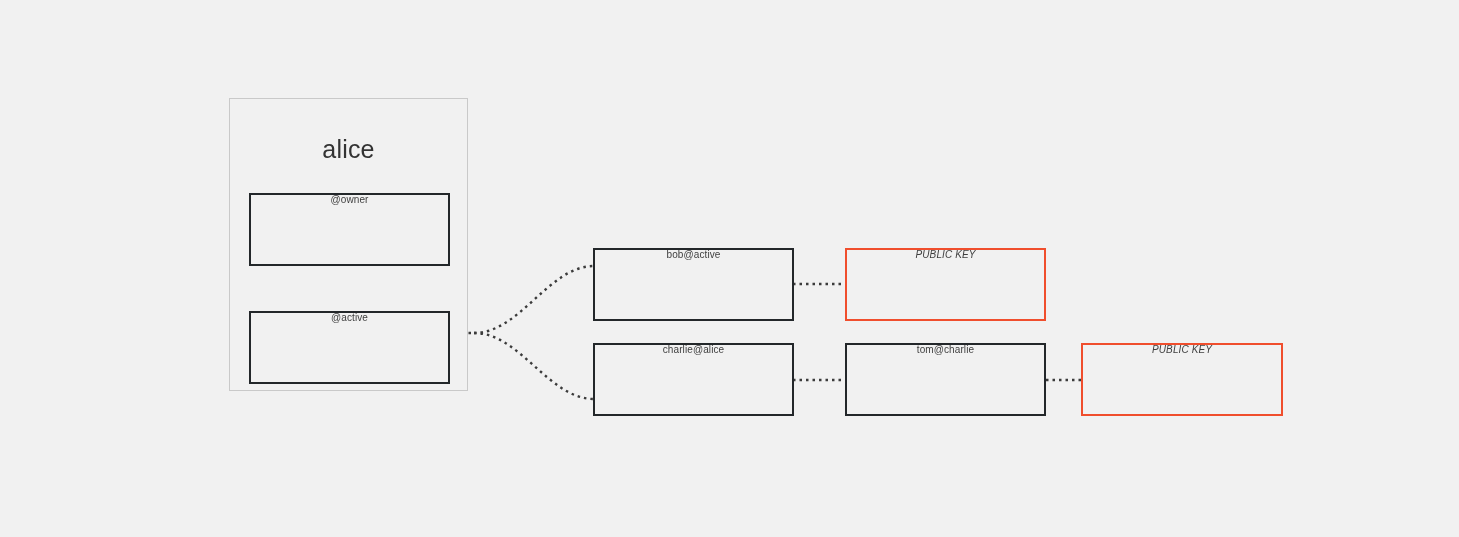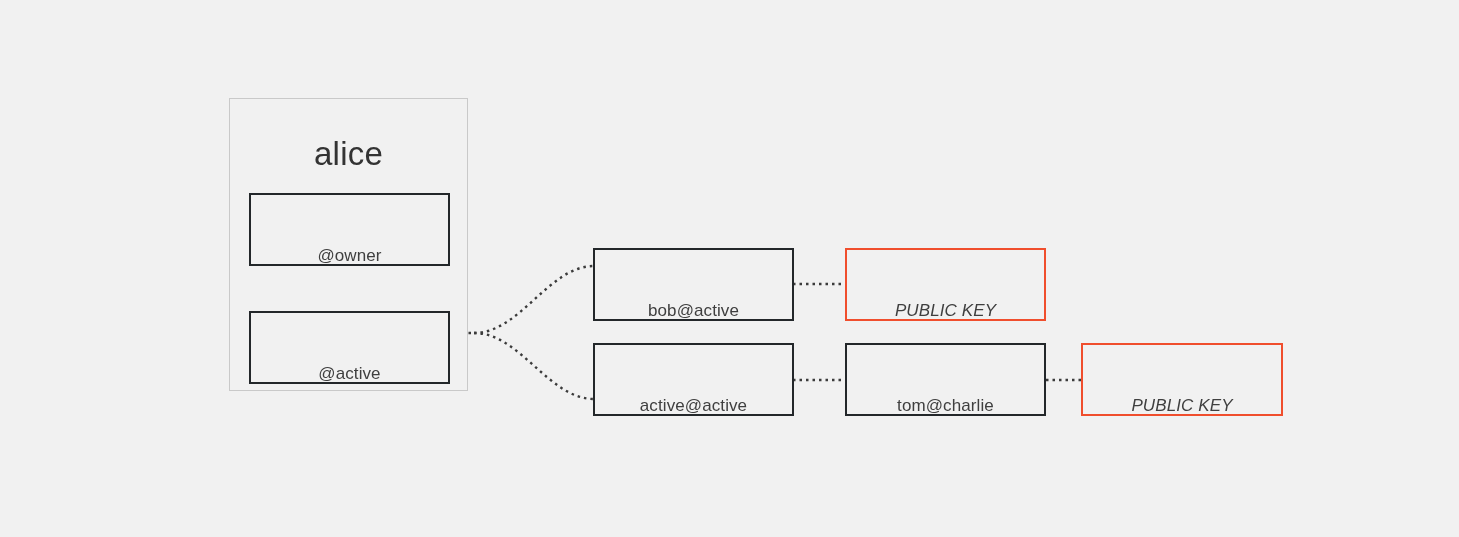--- a/index.html
+++ b/index.html
@@ -35,37 +35,37 @@
     box-sizing: border-box;
     border: 1px solid #c9c9c9;
     background: #f1f1f1;
   }
   .account-title {
     position: absolute;
     left: 0;
     right: 0;
     text-align: center;
     color: #333333;
-    font-size: 33px;
+    font-size: 25px;
     font-weight: 400;
     letter-spacing: 0.2px;
     line-height: 1;
     white-space: nowrap;
   }
   
   .node {
     position: absolute;
     box-sizing: border-box;
     display: flex;
-    align-items: flex-end;
+    align-items: flex-start;
     justify-content: center;
     background: #f1f1f1;
     border: 2px solid #23272a;
     color: #3f3f3f;
-    font-size: 17px;
+    font-size: 10px;
     font-weight: 400;
     letter-spacing: 0.1px;
     white-space: nowrap;
   }
   .node.key {
     border-color: #f04e2d;
     font-style: italic;
   }
   .node-label {
     display: block;
@@ -109,21 +109,21 @@
 
   <div class="node" style="left:593px; top:248px; width:201px; height:73px;">
     <span class="node-label">bob@active</span>
   </div>
 
   <div class="node key" style="left:845px; top:248px; width:201px; height:73px;">
     <span class="node-label">PUBLIC KEY</span>
   </div>
 
   <div class="node" style="left:593px; top:343px; width:201px; height:73px;">
-    <span class="node-label">active@active</span>
+    <span class="node-label">charlie@alice</span>
   </div>
 
   <div class="node" style="left:845px; top:343px; width:201px; height:73px;">
     <span class="node-label">tom@charlie</span>
   </div>
 
   <div class="node key" style="left:1081px; top:343px; width:202px; height:73px;">
     <span class="node-label">PUBLIC KEY</span>
   </div>
 

